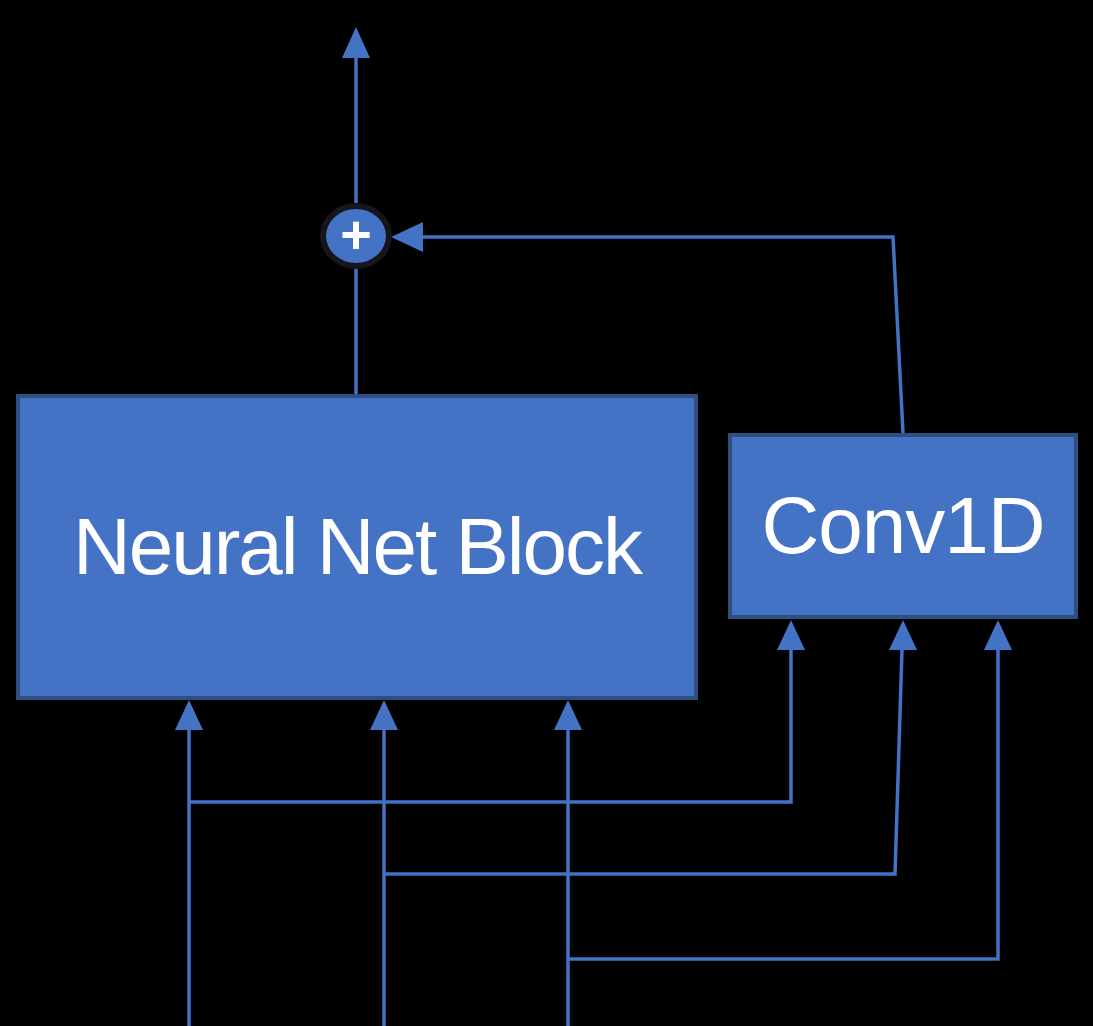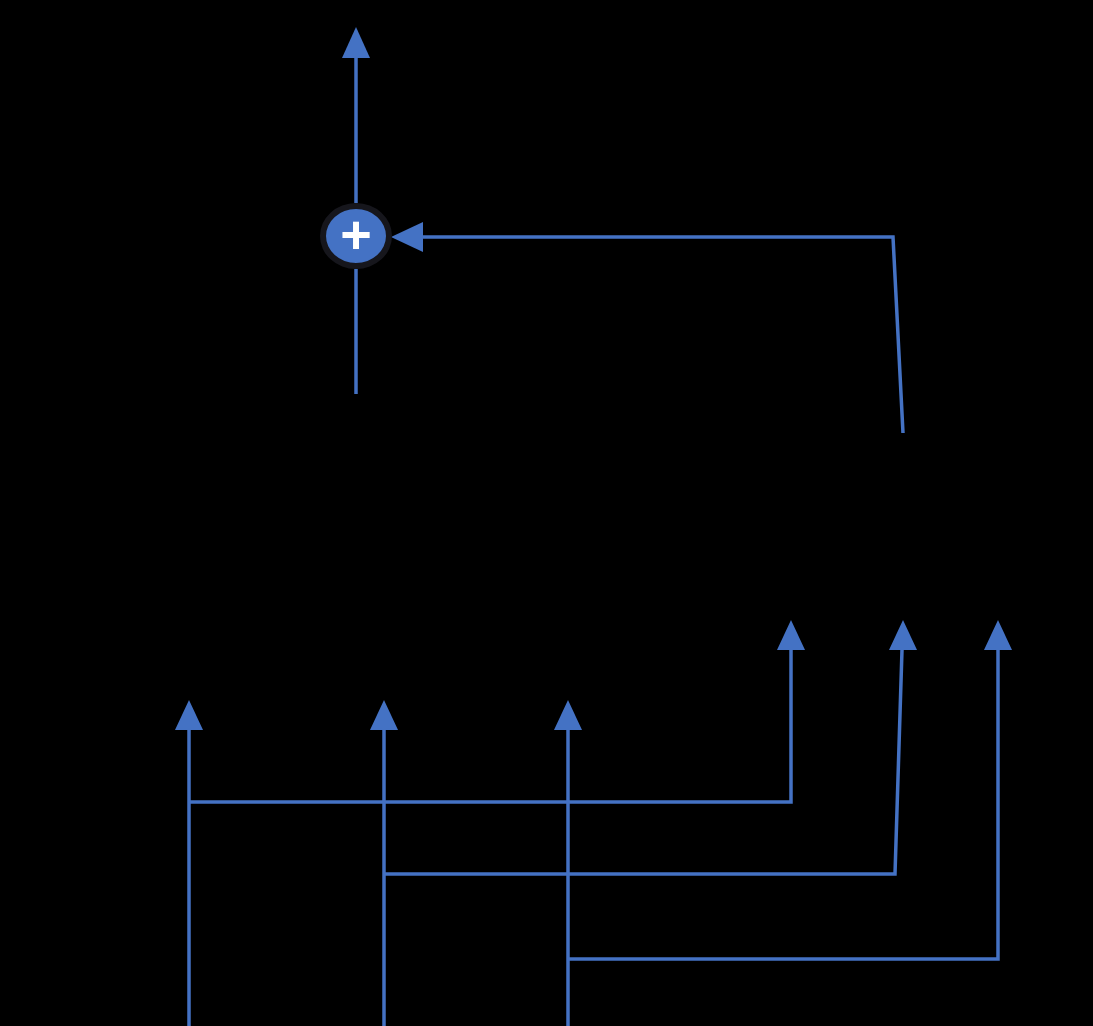--- a/index.html
+++ b/index.html
@@ -99,19 +99,25 @@
     <polyline points="189,802 791,802 791,650"></polyline>
     <polygon points="791,620 777,650 805,650"></polygon>
 
     <polyline points="384,874 895,874 902,650"></polyline>
     <polygon points="903,620 889,650 917,650"></polygon>
 
     <polyline points="568,959 998,959 998,650"></polyline>
     <polygon points="998,620 984,650 1012,650"></polygon>
   </svg>
 
+  <div class="node node--nnb">
+    <span class="node-label">Neural Net Block</span>
+  </div>
 
+  <div class="node node--conv">
+    <span class="node-label">Conv1D</span>
+  </div>
 
   <div class="sum-node">
     <span class="sum-glyph">+</span>
   </div>
 
 </div>
 
 </body></html>

